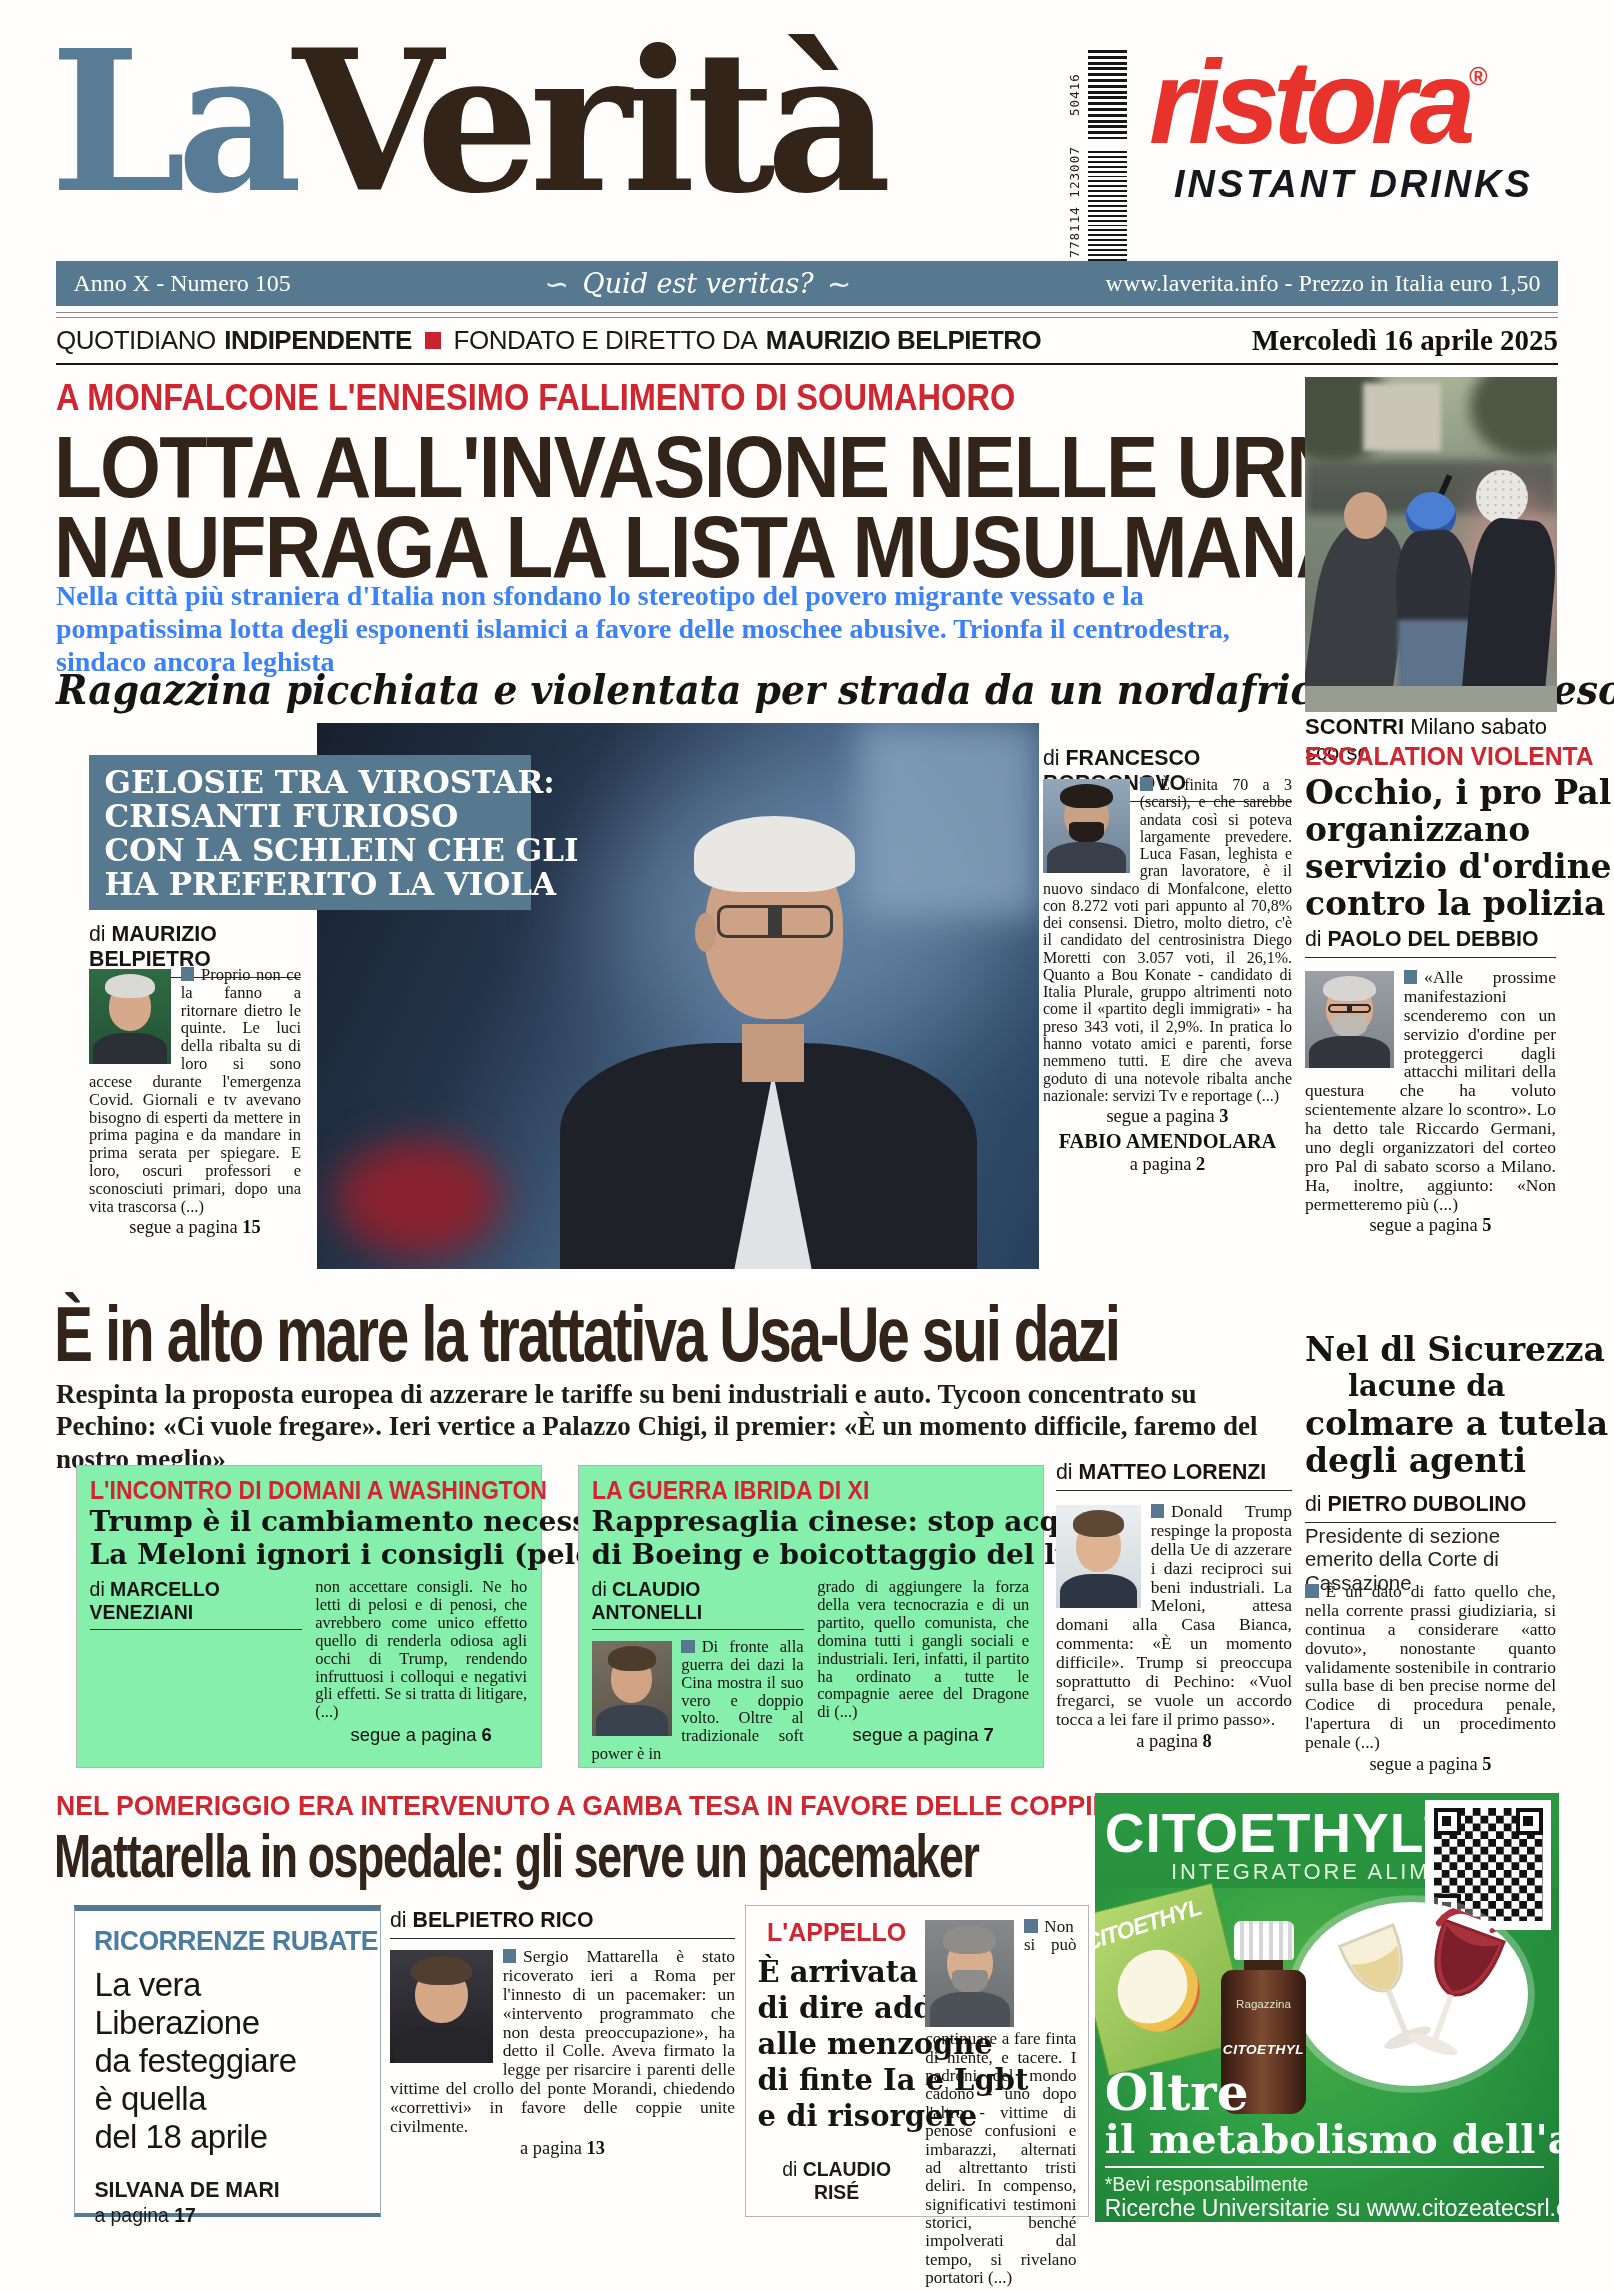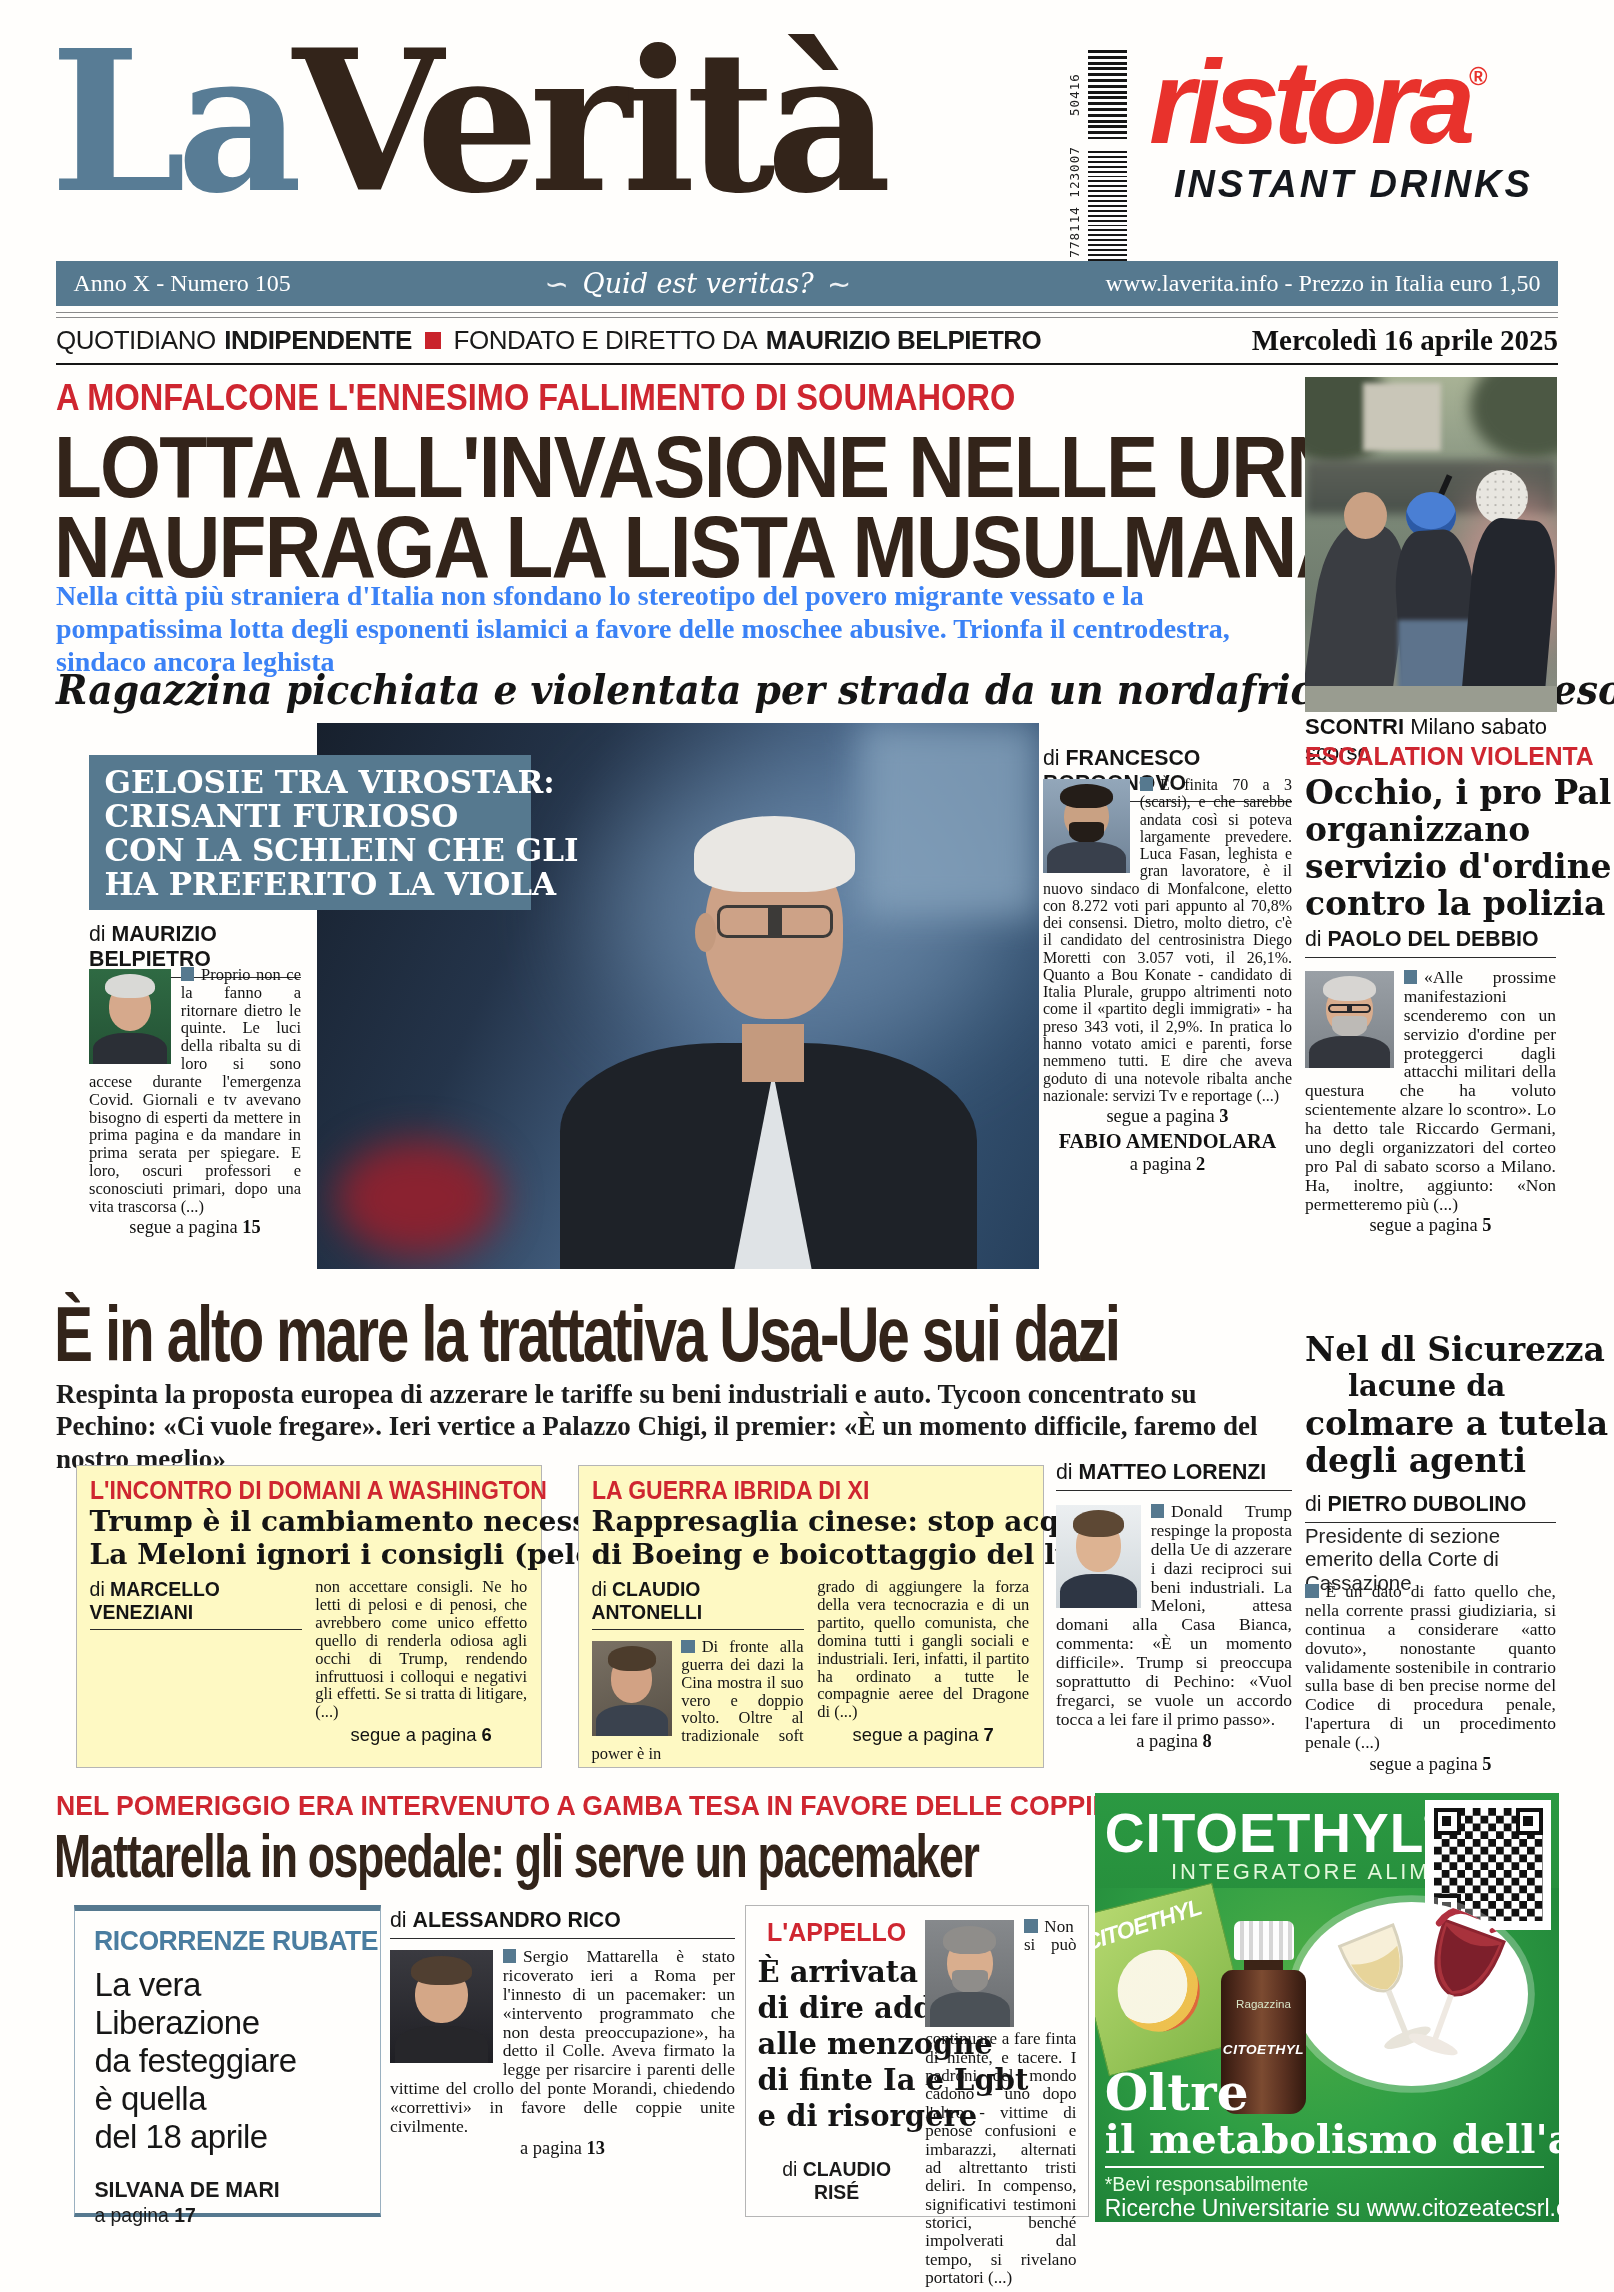--- a/index.html
+++ b/index.html
@@ -105,21 +105,21 @@
   .cr-head{left:388px;top:116px;width:138px;height:180px;border-radius:48% 48% 44% 44%;background:#cda287;}
   .cr-hair{left:377px;top:93px;width:161px;height:76px;border-radius:50% 50% 30% 30%;background:#e9e7e3;}
   .cr-ear{left:378px;top:190px;width:21.3px;height:39px;border-radius:50%;background:#c49a7e;}
   .cr-glasses{left:400px;top:182px;width:116px;height:33px;border:3.9px solid #3c3a38;border-radius:9.7px;box-sizing:border-box;
         background:linear-gradient(90deg,transparent 44%,#3c3a38 44% 56%,transparent 56%);}
   
   .bluebox{position:absolute;left:89px;top:755px;width:442px;height:155px;background:#56798f;
         padding:9.7px 15.5px;box-sizing:border-box;}
   .bluebox div{font-family:"DejaVu Serif",serif;font-weight:700;color:#fff;font-size:31px;line-height:34px;white-space:nowrap;}
   
-  .midbox{position:absolute;top:1465px;height:303px;border:1px solid #b5b5b5;background:#fef9c3;
+  .midbox{position:absolute;top:1465px;height:303px;border:1px solid #b5b5b5;background:#86efac;
         padding:9.7px 12.6px;box-sizing:border-box;}
   .midbox .bx-head{font-family:"DejaVu Serif",serif;font-weight:700;font-size:28px;line-height:33px;color:#141414;white-space:nowrap;}
   .bx-cols{display:flex;gap:13.6px;margin-top:7.8px;}
   .bx-col{width:212px;}
   
   .ricbox{position:absolute;left:74px;top:1905px;width:307px;height:312px;box-sizing:border-box;
         border:1px solid #9ab0bf;border-top:6.8px solid #56798f;border-bottom:4.9px solid #56798f;
         padding:13.6px 19.4px;background:#fffefc;}
   .ric-kick{font-weight:800;font-size:28px;color:#4a7da0;letter-spacing:-0.5px;transform:scaleX(.95);transform-origin:0 0;white-space:nowrap;}
   .ric-line{font-size:33px;line-height:38px;color:#161616;letter-spacing:-0.5px;}
@@ -385,21 +385,21 @@
       <div class="ric-line">La vera</div>
       <div class="ric-line">Liberazione</div>
       <div class="ric-line">da festeggiare</div>
       <div class="ric-line">è quella</div>
       <div class="ric-line">del 18 aprile</div>
     </div>
     <div class="ric-author">SILVANA DE MARI</div>
     <div class="ric-page"><span>a pagina</span> <b>17</b></div>
   </div>
 
-  <div class="abs byline" style="left:390px;top:1908px;width:345px;"><span>di</span> <b>ALESSANDRO RICO</b></div>
+  <div class="abs byline" style="left:390px;top:1908px;width:345px;"><span>di</span> <b>BELPIETRO RICO</b></div>
   <div class="abs body-txt" style="left:390px;top:1947px;width:345px;font-size:17.5px;">
     <div class="portrait ph-rico" style="width:103px;height:113px;">
         <span class="ph-head"></span>
         <span class="ph-hair"></span>
         <span class="ph-torso"></span>
       </div>
     <span class="sq"></span><span>Sergio Mattarella è stato ricoverato ieri a Roma per l'innesto di un pacemaker: un «intervento programmato che non desta preoccupazione», ha detto il Colle. Aveva firmato la legge per risarcire i parenti delle vittime del crollo del ponte Morandi, chiedendo «correttivi» in favore delle coppie unite civilmente.</span>
     <div class="segue"><span>a pagina</span> <b>13</b></div>
   </div>
 

